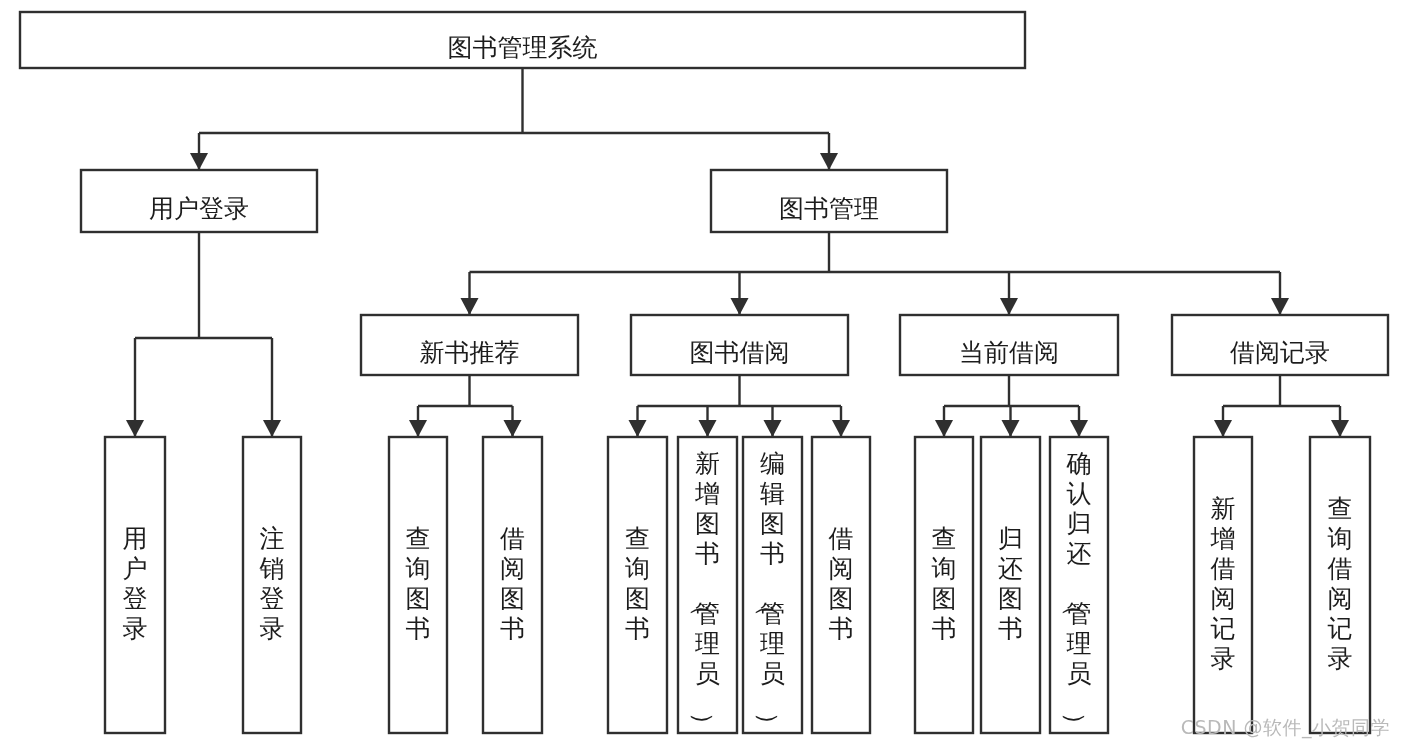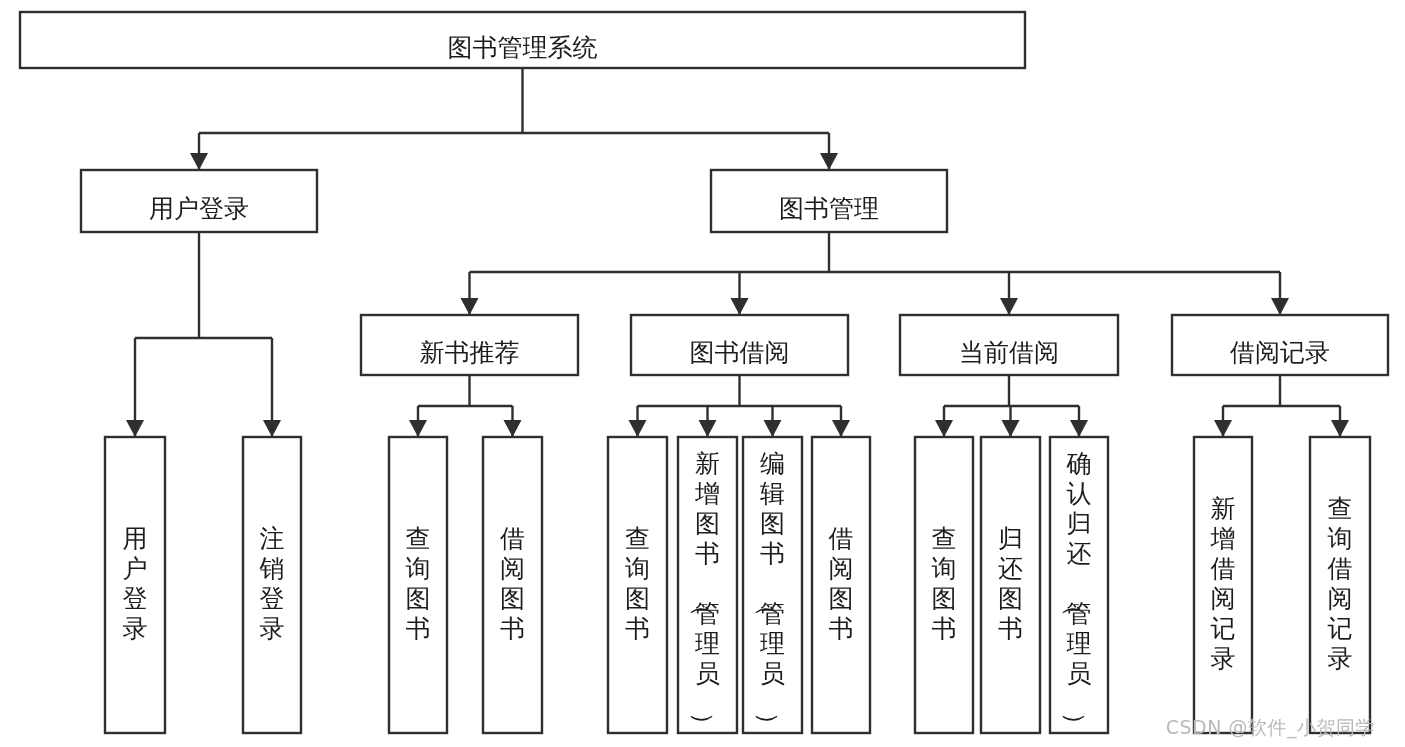--- a/index.html
+++ b/index.html
@@ -46,21 +46,21 @@
     fill: none;
     stroke-linecap: butt;
     stroke-linejoin: miter;
   }
   .arrow-head {
     fill: #2f2f2f;
     stroke: none;
   }
   .watermark {
     position: absolute;
-    right: 30px;
+    right: 15px;
     bottom: 6px;
     color: #b9b9b9;
     font-size: 19px;
     font-family: "DejaVu Sans", "Liberation Sans", sans-serif;
     letter-spacing: 0.5px;
     white-space: nowrap;
     user-select: none;
   }
 </style>
 </head>

